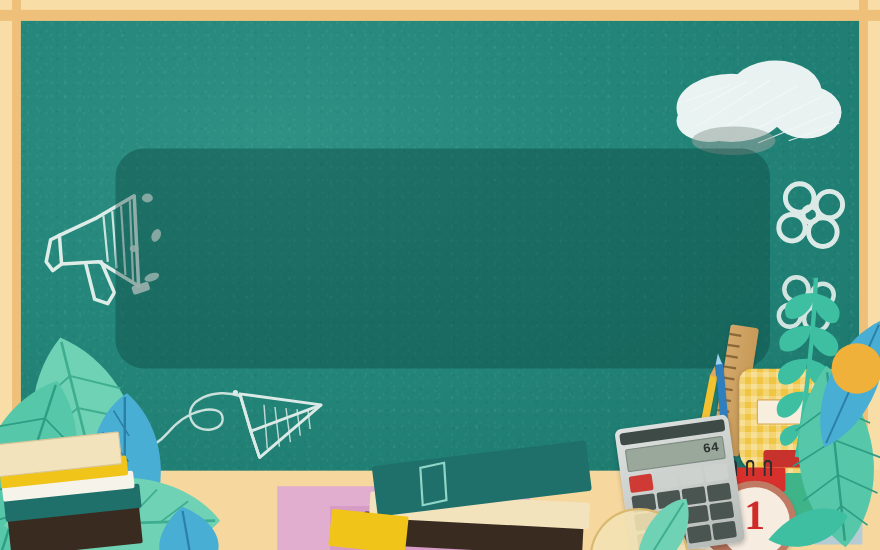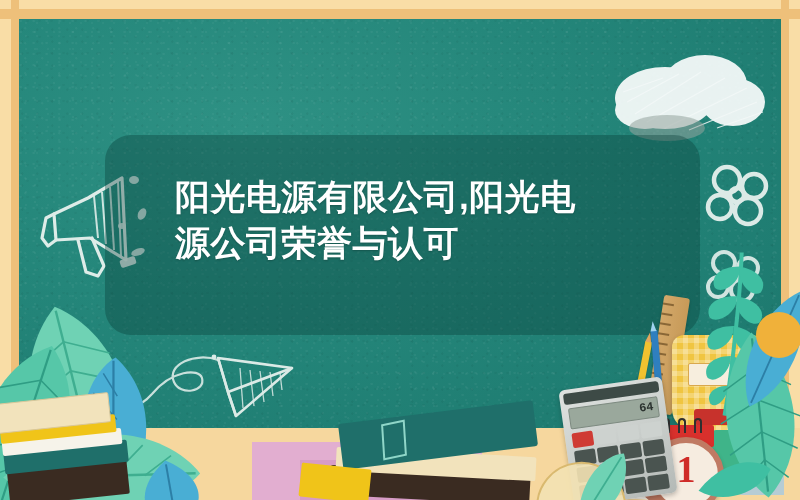--- a/index.html
+++ b/index.html
@@ -213,24 +213,20 @@
       <path d="M130 20 L133 60 M140 22 L144 58 M150 23 L154 54 M160 24 L163 48 M170 25 L172 42"></path>
     </g>
     <path d="M108 12 C 86 4, 56 16, 64 34 C 70 48, 96 44, 92 30 C 89 20, 62 22, 42 46 C 28 62, 12 62, 4 58" fill="none" stroke="#f0f6f3" stroke-width="2.2" stroke-linecap="round" opacity="0.9"></path>
     <circle cx="104" cy="9" r="2.4" fill="#f0f6f3"></circle>
   </svg>
 
   <div class="chalk-stub" style="left:120px;top:258px;width:16px;height:8px;transform:rotate(-18deg);"></div>
 
   <div class="panel"></div>
 
-  <div class="headline">
-    <div>阳光电源有限公司,阳光电</div>
-    <div>源公司荣誉与认可</div>
-  </div>
 
   <div class="desk-edge"></div>
   <div class="desk"></div>
   <div class="desk-pink"></div>
   <div class="desk-pink2"></div>
 
   <div class="leaf" style="left:8px;top:300px;transform:rotate(-14deg);">
     <svg width="140" height="200" viewBox="0 0 140 200">
       <path d="M70 4 C 128 48, 136 140, 70 196 C 6 140, 12 48, 70 4 Z" fill="#6fd2b4"></path>
       <path d="M70 8 L70 192" stroke="#3fae90" stroke-width="2.4"></path>

